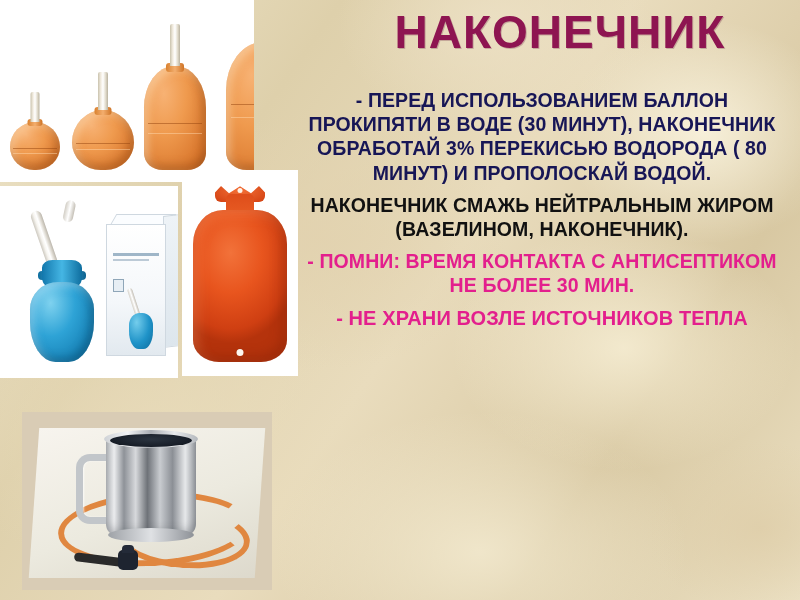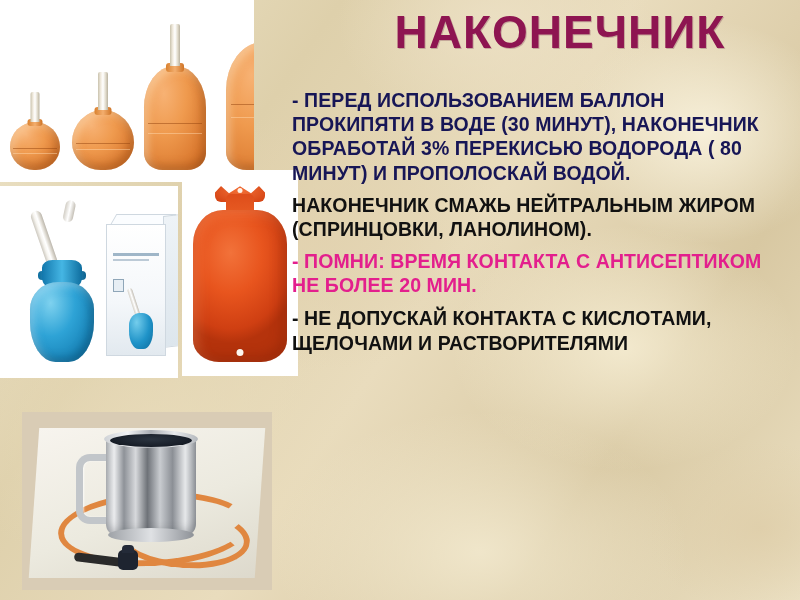--- a/index.html
+++ b/index.html
@@ -278,21 +278,21 @@
     line-height: 1.08;
     text-shadow: 1px 1px 0 rgba(90,10,48,0.25);
   }
 
   #body-text {
     position: absolute;
     left: 292px; top: 88px; width: 500px;
   }
   .para {
     margin: 0 0 6px 0;
-    text-align: left;
+    text-align: center;
     font-weight: 700;
     font-size: 19.5px;
     line-height: 1.24;
     letter-spacing: 0.1px;
   }
   .para.navy   { color: #171656; }
   .para.black  { color: #111111; }
   .para.pink   { color: #e31f8d; }
 
   .para.p1 { margin-bottom: 8px; }
@@ -384,18 +384,18 @@
       <div class="tube tube-b"></div>
       <div class="tube-tail"></div>
       <div class="clamp"></div>
     </div>
   </div>
 
   <div id="title">НАКОНЕЧНИК</div>
 
   <div id="body-text">
     <p class="para navy  p1">- ПЕРЕД ИСПОЛЬЗОВАНИЕМ  БАЛЛОН ПРОКИПЯТИ В ВОДЕ (30 МИНУТ), НАКОНЕЧНИК ОБРАБОТАЙ 3% ПЕРЕКИСЬЮ ВОДОРОДА ( 80 МИНУТ) И ПРОПОЛОСКАЙ ВОДОЙ.</p>
-    <p class="para black p2">НАКОНЕЧНИК СМАЖЬ НЕЙТРАЛЬНЫМ ЖИРОМ (СПРИНЦОВКИ, ЛАНОЛИНОМ).</p>
-    <p class="para pink  p3">-   ПОМНИ: ВРЕМЯ КОНТАКТА С АНТИСЕПТИКОМ НЕ БОЛЕЕ 20 МИН.</p>
-    <p class="para black p6">-   НЕ ДОПУСКАЙ КОНТАКТА С КИСЛОТАМИ, ЩЕЛОЧАМИ И РАСТВОРИТЕЛЯМИ</p>
+    <p class="para black p2">НАКОНЕЧНИК СМАЖЬ НЕЙТРАЛЬНЫМ ЖИРОМ (ВАЗЕЛИНОМ, НАКОНЕЧНИК).</p>
+    <p class="para pink  p3">-   ПОМНИ: ВРЕМЯ КОНТАКТА С АНТИСЕПТИКОМ НЕ БОЛЕЕ 30 МИН.</p>
+    <p class="para pink  p5">-   НЕ ХРАНИ ВОЗЛЕ ИСТОЧНИКОВ ТЕПЛА</p>
   </div>
 
 </div>
 
 </body></html>

